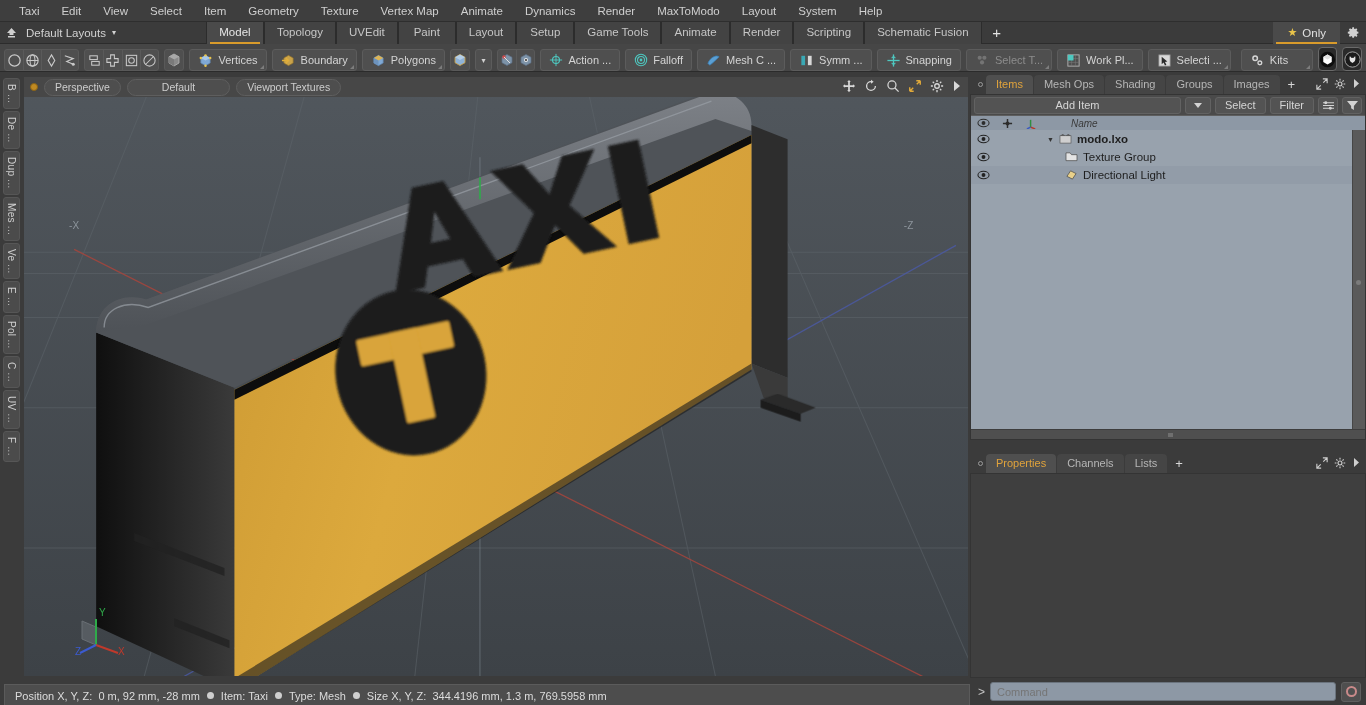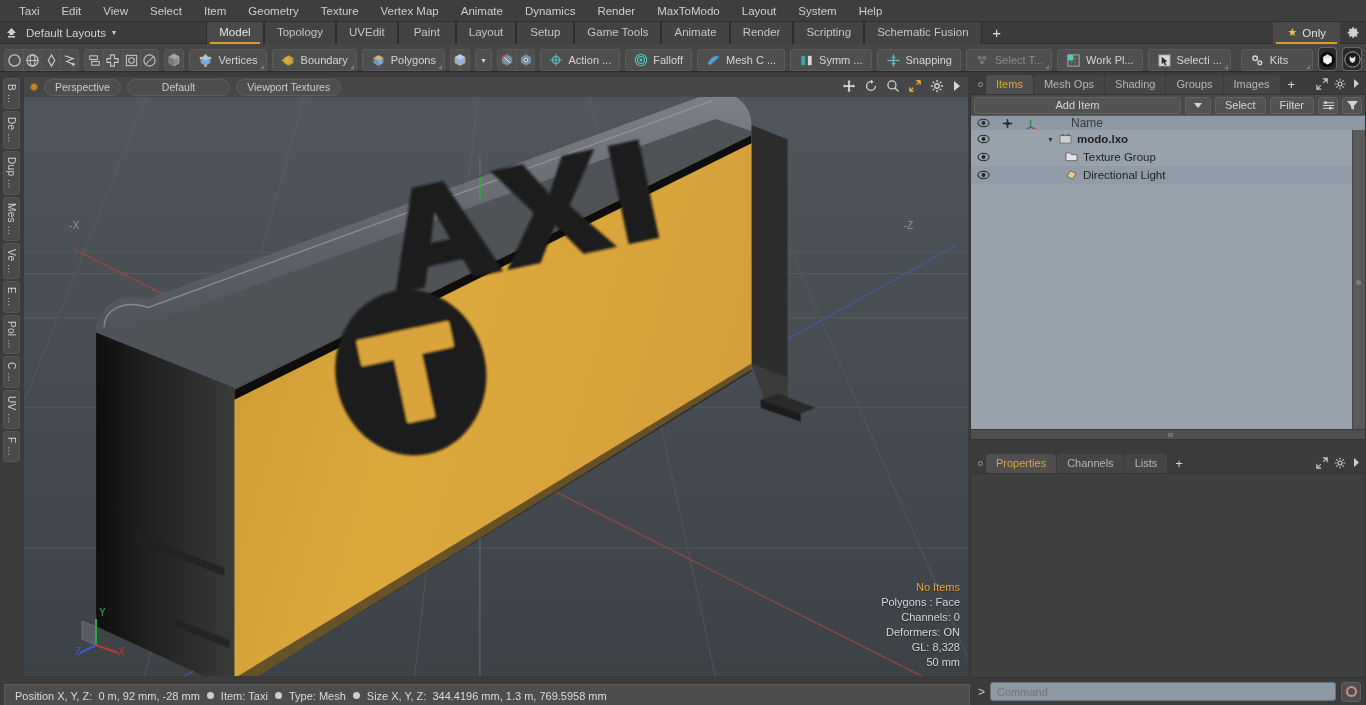--- a/index.html
+++ b/index.html
@@ -103,21 +103,21 @@
   .additem { flex:1; height:17px; background:#535353; border:1px solid #626262; border-radius:3px;
              font-size:11px; color:#d5d5d5; display:flex; align-items:center; justify-content:center; }
   .additem-caret { width:26px; height:17px; background:#535353; border:1px solid #626262;
                    border-radius:3px; display:flex; align-items:center; justify-content:center; }
   .sm-btn { height:17px; padding:0 9px; background:#535353; border:1px solid #626262; border-radius:3px;
             font-size:11px; color:#d5d5d5; display:flex; align-items:center; }
   .sq-btn { width:20px; height:17px; background:#535353; border:1px solid #626262; border-radius:3px;
             display:flex; align-items:center; justify-content:center; }
 
   .list-head { height:15px; background:#8d98a5; display:flex; align-items:center;
-               color:#2c2c2c; font-size:12px; border-top:1px solid #5e5e5e; }
+               color:#2c2c2c; font-size:10px; border-top:1px solid #5e5e5e;font-style:italic; }
   .lh-cell { width:24px; display:flex; align-items:center; justify-content:center; }
   .lh-name { padding-left:28px; color:#3a3a3a; }
 
   .list-area { flex:1; background:#98a2ad; position:relative; overflow:hidden; }
   .lrow { height:18px; display:flex; align-items:center; font-size:11.5px; color:#1e1e1e; }
   .lrow.alt { background:#929ca8; }
   .lr-eye { width:24px; display:flex; align-items:center; justify-content:center; }
   .lr-c { width:24px; }
   .lr-label { display:flex; align-items:center; gap:5px; }
   .bold { font-weight:bold; }
@@ -584,28 +584,20 @@
       <svg class="gizmo" viewBox="0 0 60 55">
         <path d="M8 18 L22 24 V42 L8 36 Z" fill="#6a7076" opacity=".55" stroke="#8b9198" stroke-width="1"></path>
         <line x1="22" y1="42" x2="22" y2="16" stroke="#2faa4a" stroke-width="2"></line>
         <line x1="22" y1="42" x2="44" y2="50" stroke="#c0392b" stroke-width="2"></line>
         <line x1="22" y1="42" x2="6" y2="50" stroke="#3b5bd0" stroke-width="2"></line>
         <text x="25" y="13" fill="#2faa4a" font-size="10" font-family="Liberation Sans, sans-serif">Y</text>
         <text x="44" y="52" fill="#c0392b" font-size="10" font-family="Liberation Sans, sans-serif">X</text>
         <text x="1" y="52" fill="#3b5bd0" font-size="10" font-family="Liberation Sans, sans-serif">Z</text>
       </svg>
 
-      <div class="vp-info">
-        <div class="first">No Items</div>
-        <div>Polygons : Face</div>
-        <div>Channels: 0</div>
-        <div>Deformers: ON</div>
-        <div>GL: 8,328</div>
-        <div>50 mm</div>
-      </div>
     </div>
 
     <div class="rightpanel">
 
       <div class="panel-tabrow">
         <div class="pt-dot">
             <i></i>
           </div>
         <div class="ptab active">Items</div>
         <div class="ptab">Mesh Ops</div>

